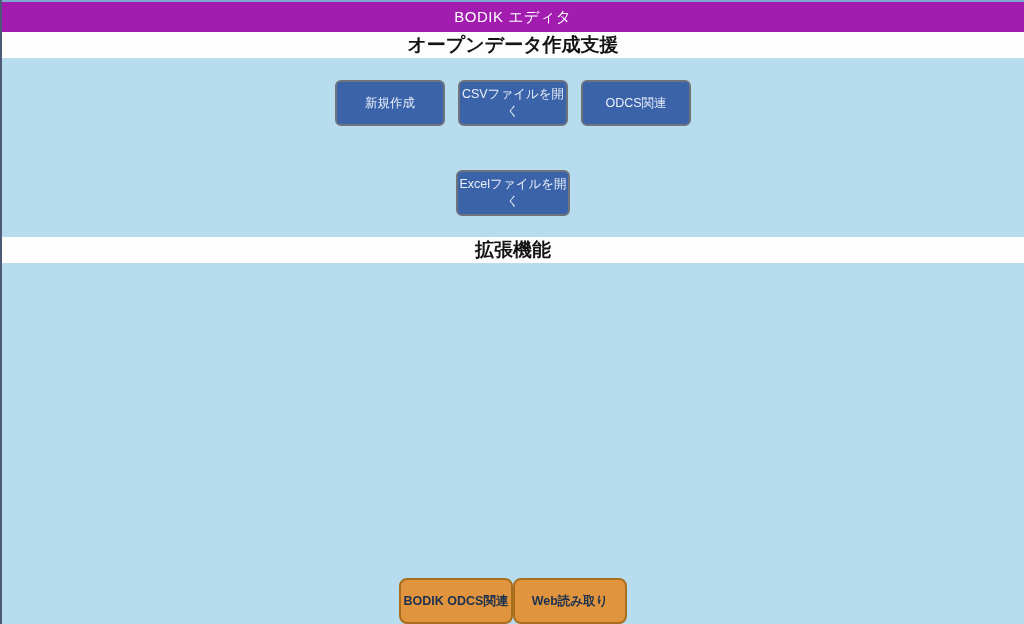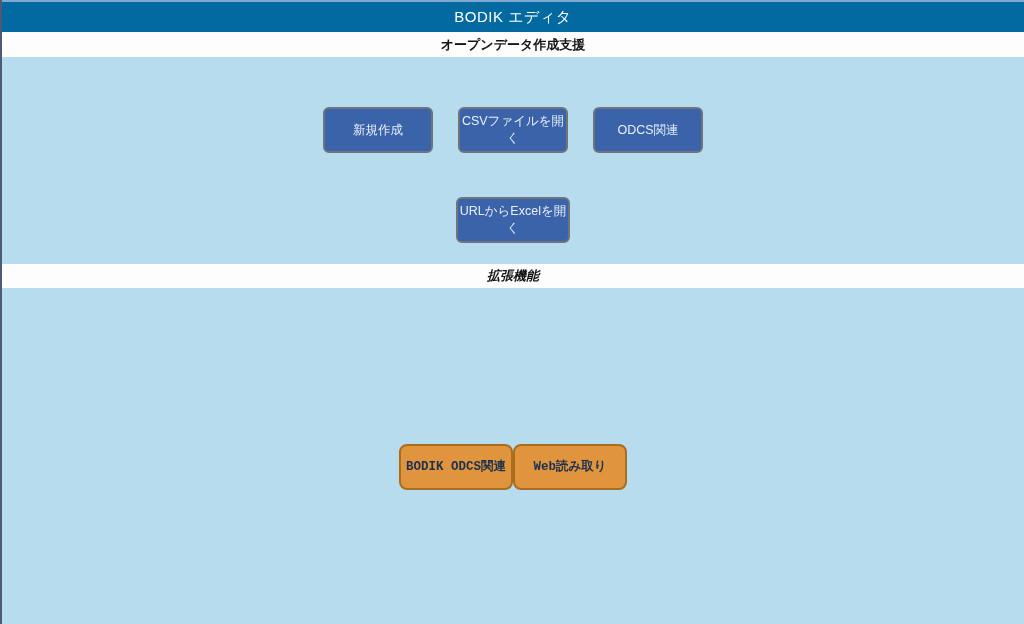--- a/index.html
+++ b/index.html
@@ -16,61 +16,60 @@
     height: 624px;
     background: #b6dcee;
     border-left: 2px solid #4c5a78;
     box-sizing: border-box;
     display: flex;
     flex-direction: column;
   }
   .top-bar {
     height: 32px;
     flex: 0 0 32px;
-    background: #0369a1;
+    background: #a21caf;
     border-top: 2px solid #7fa9cf;
     box-sizing: border-box;
     display: flex;
     align-items: center;
     justify-content: center;
   }
   .top-bar .title {
     color: #ffffff;
     font-size: 15px;
     letter-spacing: 0.5px;
   }
   .strip {
     background: #fdfdfd;
     display: flex;
     align-items: center;
     justify-content: center;
   }
   .strip-1 { flex: 0 0 25px; }
   .strip-2 { flex: 0 0 24px; }
-  .strip-3 { flex: 0 0 24px; font-style: italic; }
+  .strip-3 { flex: 0 0 24px; }
   .strip .strip-title {
     color: #141414;
-    font-size: 13px;
+    font-size: 19px;
     font-weight: bold;
     text-align: center;
   }
   .btn-section {
     background: #b6dcee;
     display: flex;
     justify-content: center;
     align-items: center;
   }
-  .sec-1 { flex: 0 0 90px; gap: 25px; margin-top: 28px; }
+  .sec-1 { flex: 0 0 90px; gap: 13px; }
   .sec-2 { flex: 0 0 89px; gap: 20px; }
   .sec-3 {
     flex: 1 1 auto;
-    align-items: center;
+    align-items: flex-end;
     padding-top: 21px;
     box-sizing: border-box;
-    font-family: Liberation Mono, monospace;
   }
   .btn {
     height: 46px;
     box-sizing: border-box;
     display: flex;
     align-items: center;
     justify-content: center;
     font-size: 12.5px;
     cursor: pointer;
     text-align: center;
@@ -106,21 +105,21 @@
   </div>
 
   <div class="btn-section sec-1">
     <div class="btn btn-blue">新規作成</div>
     <div class="btn btn-blue">CSVファイルを開く</div>
     <div class="btn btn-blue">ODCS関連</div>
   </div>
 
 
   <div class="btn-section sec-2">
-    <div class="btn btn-blue">URLからExcelを開く</div>
+    <div class="btn btn-blue">Excelファイルを開く</div>
   </div>
 
   <div class="strip strip-3">
     <span class="strip-title">拡張機能</span>
   </div>
 
   <div class="btn-section sec-3">
     <div class="btn btn-orange">BODIK ODCS関連</div>
     <div class="btn btn-orange">Web読み取り</div>
   </div>

